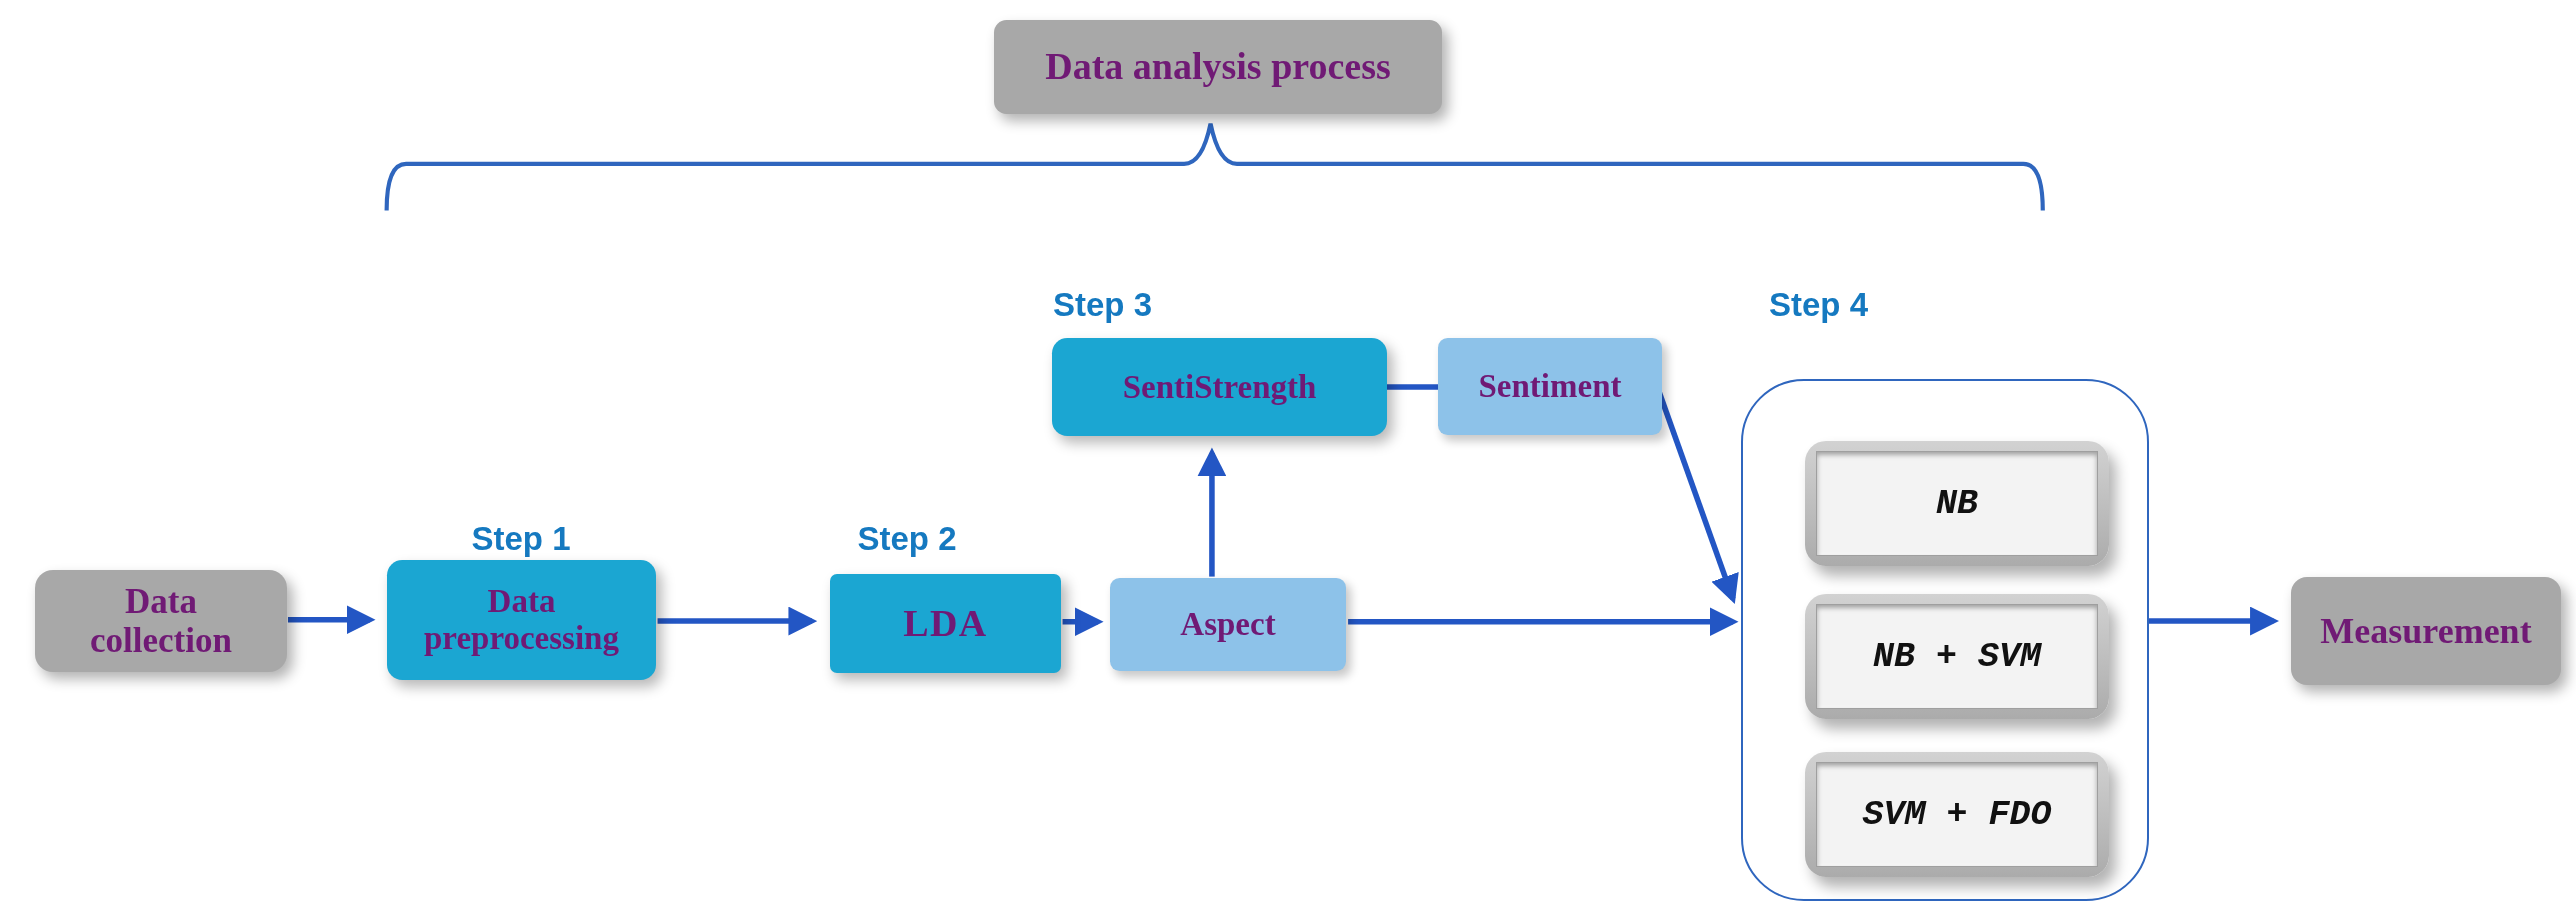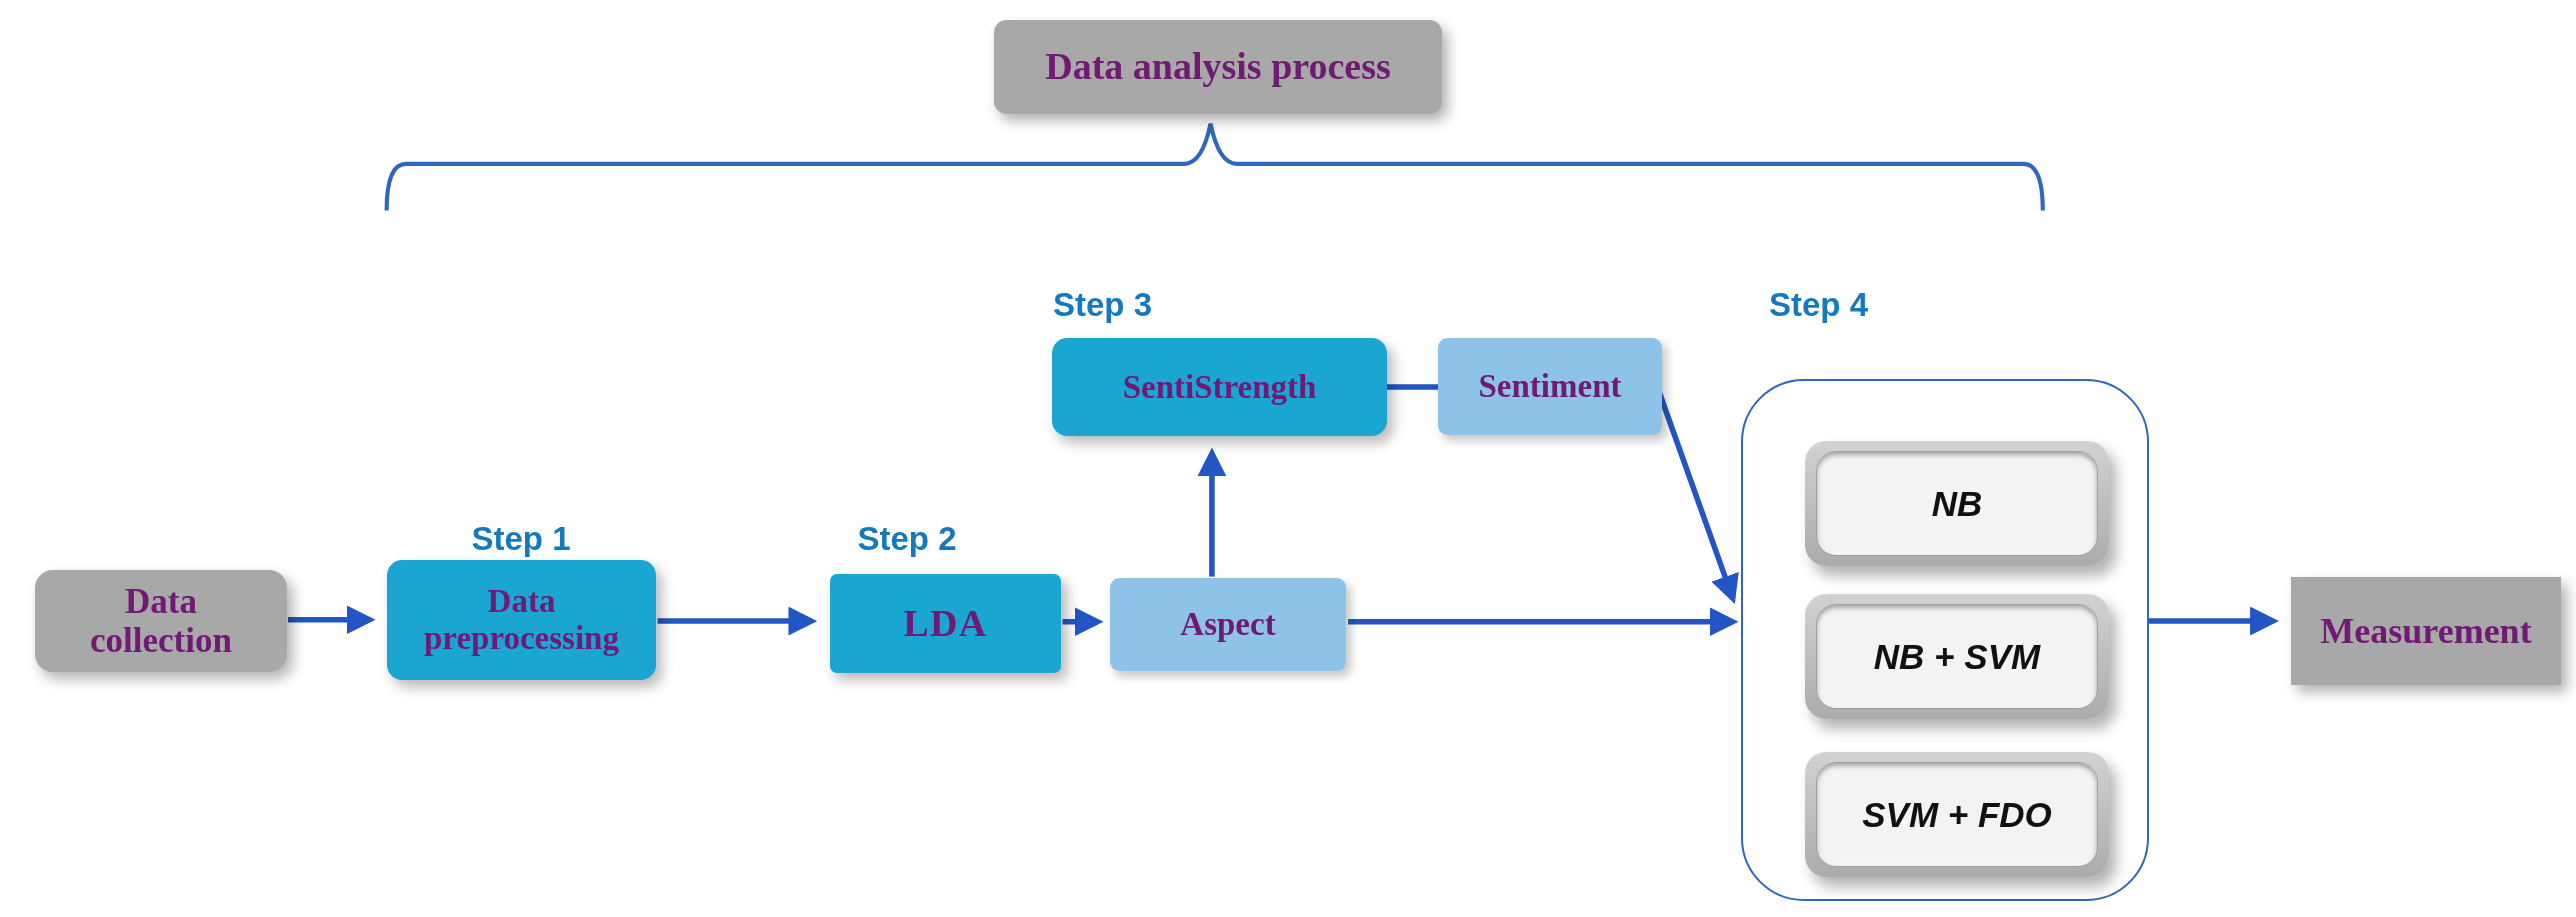--- a/index.html
+++ b/index.html
@@ -61,31 +61,31 @@
   }
   .classifier{
     position:absolute;z-index:2;
     background:linear-gradient(180deg,#d2d2d2 0%,var(--btn-outer) 55%,#ababab 100%);
     border-radius:21px;
     box-shadow:7px 9.7px 14px rgba(0,0,0,.30);
   }
   .classifier .inner{
     position:absolute;left:11px;right:11px;top:10.4px;bottom:10.4px;
     background:var(--btn-inner);
-    border-radius:20px;
+    border-radius:0;
     border:0.7px solid #9f9f9f;
     box-shadow:inset 0 2.8px 5.6px rgba(0,0,0,.35), inset 0 -1.4px 2.8px rgba(255,255,255,.8);
     display:flex;align-items:center;justify-content:center;
     color:var(--btn-text);
     font-style:italic;font-weight:bold;font-size:35px;
-    font-family:Liberation Sans, sans-serif;
+    font-family:Liberation Mono, monospace;
   }
   #title-box{font-size:38px;border-radius:12.5px;}
   #lda-box{border-radius:7px;font-size:38px;letter-spacing:1.4px;}
-  #measurement-box{border-radius:0;font-size:36px;}
+  #measurement-box{border-radius:16px;font-size:36px;}
   .stroke{stroke:var(--arrow);stroke-width:8;fill:none;}
   .thin-stroke{stroke:var(--outline);stroke-width:6;fill:none;}
 </style>
 </head>
 <body>
 
 <div id="canvas">
 
   <svg id="connector-layer" viewBox="0 0 3707 1320" xmlns="http://www.w3.org/2000/svg">
     <defs>

